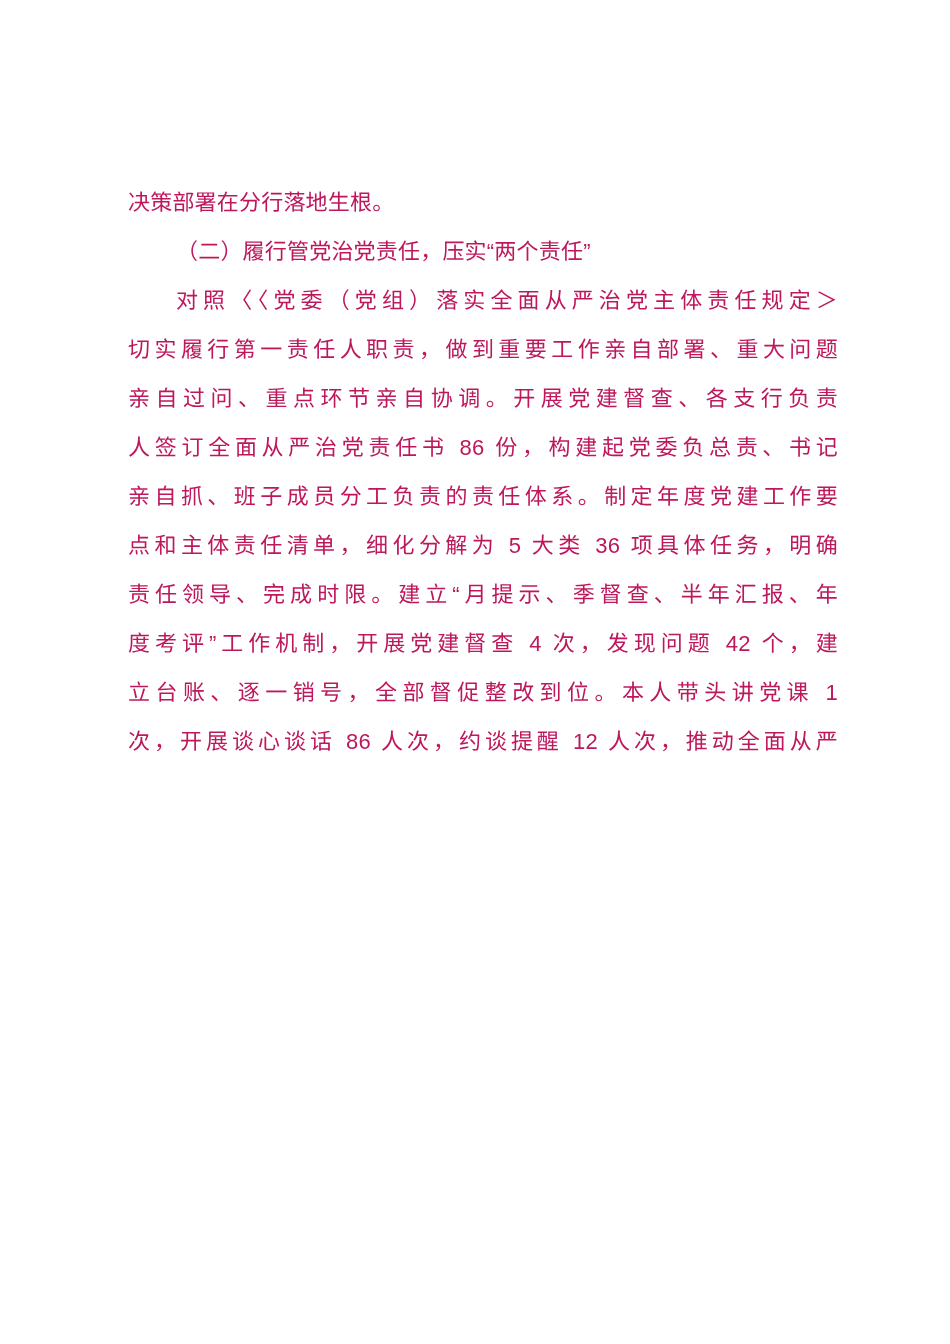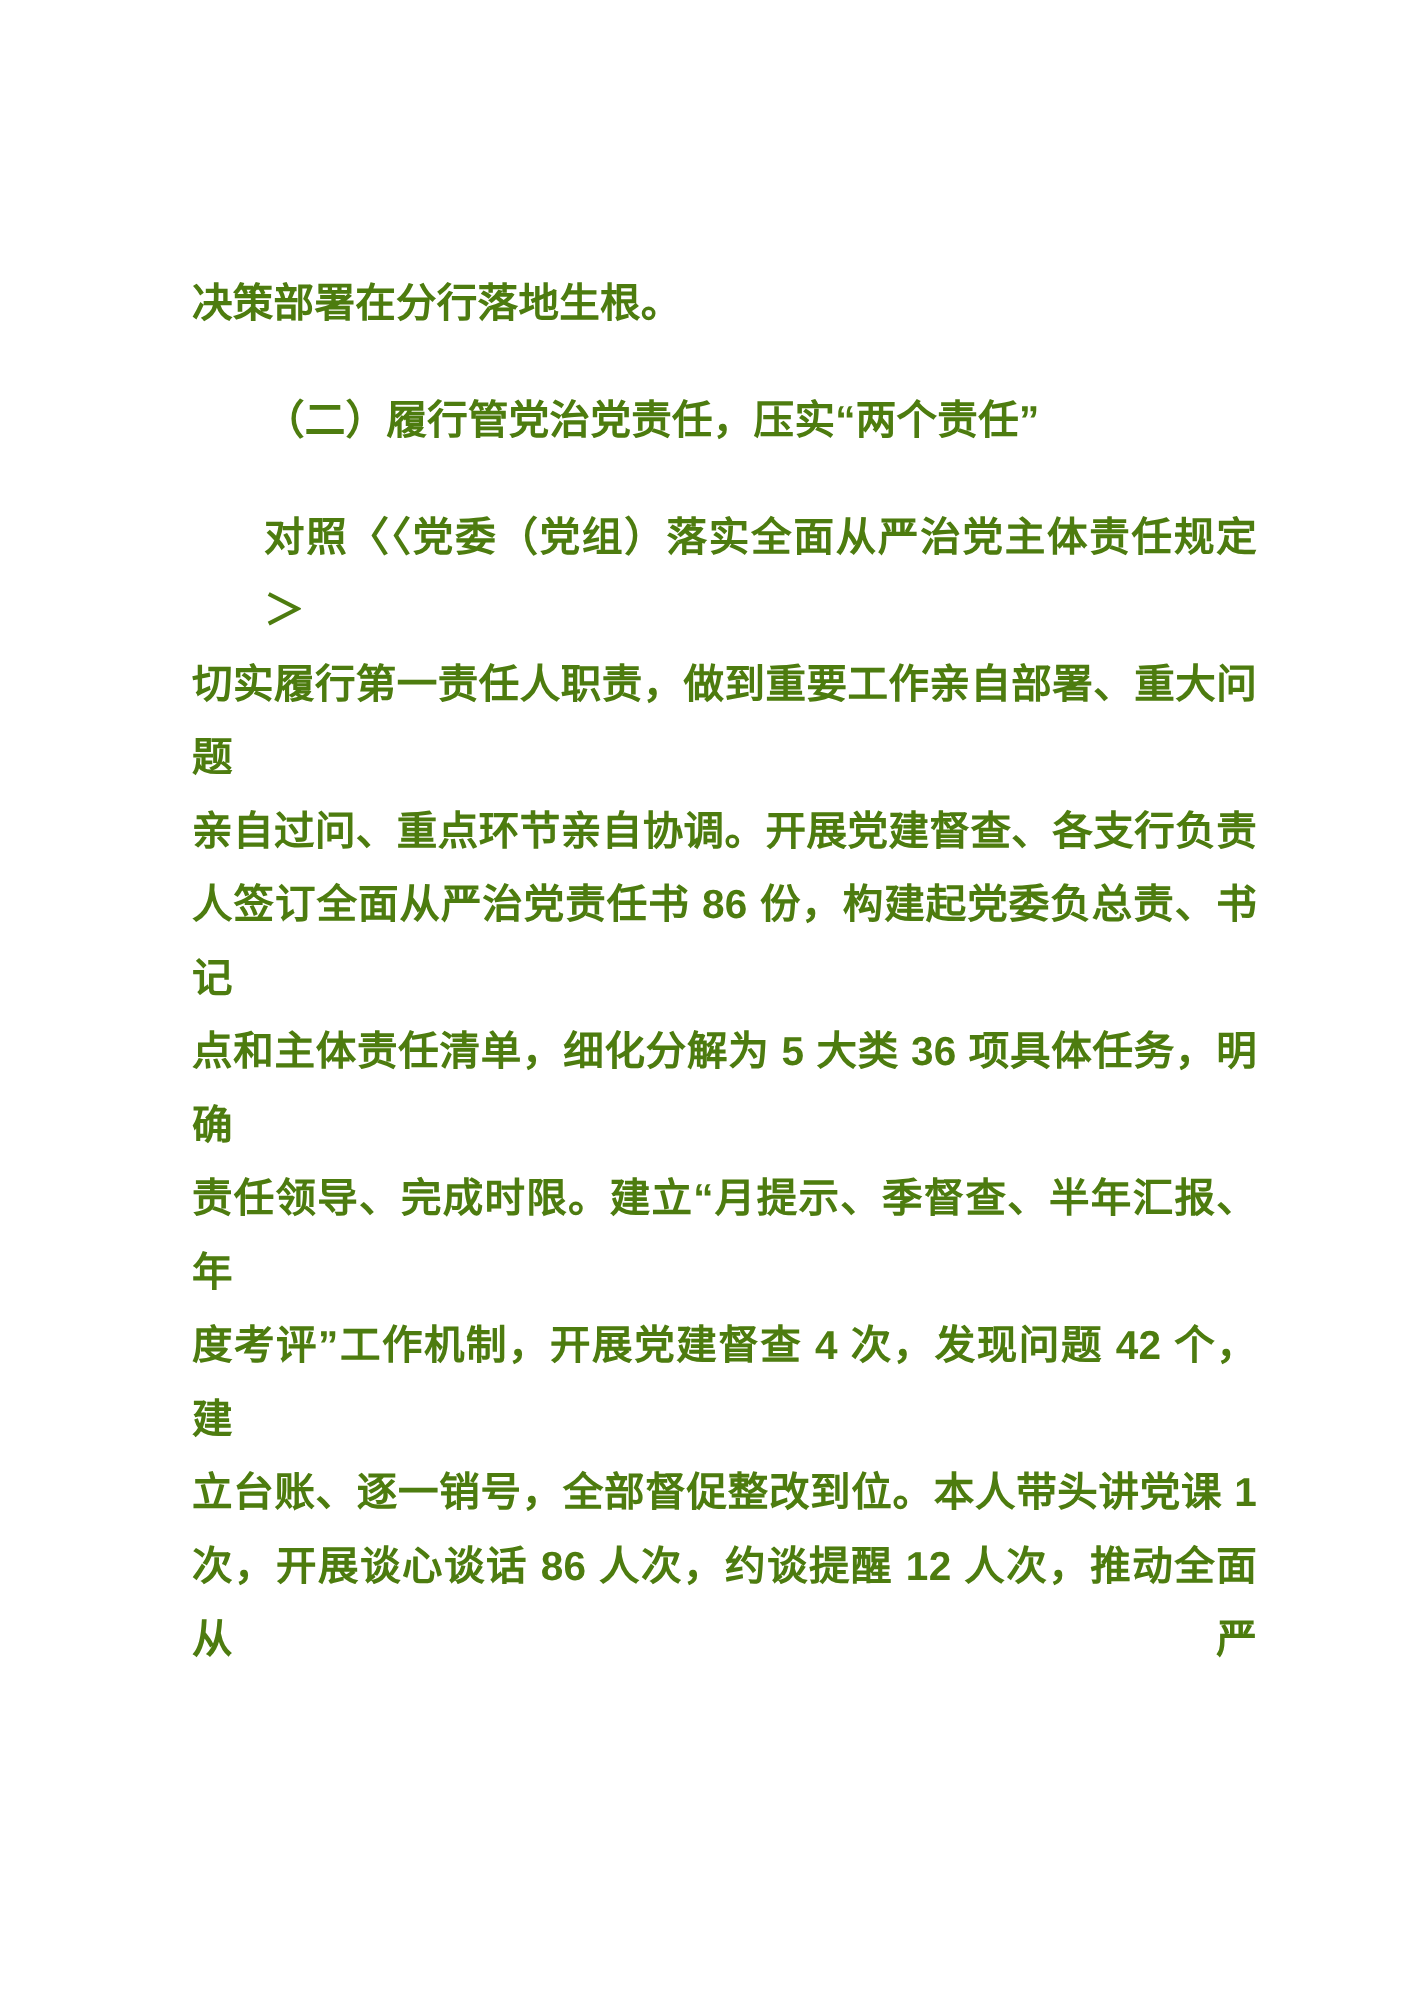--- a/index.html
+++ b/index.html
@@ -23,60 +23,60 @@
 
   
   .text-column {
     position: absolute;
     left: 128px;
     top: 178px;
     width: 710px;
   }
 
   .doc-line {
-    font-size: 27px;
+    font-size: 22px;
     line-height: 49px;
-    color: #4d7c0f;
+    color: #be185d;
     letter-spacing: 0.2px;
     white-space: pre;
-    font-weight: 700;
+    font-weight: 400;
     -webkit-font-smoothing: antialiased;
   }
 
   
   .doc-line.justify {
     white-space: normal;
     text-align: justify;
     text-align-last: justify;
     word-break: break-all;
   }
 
   
   .doc-line.flush {
     white-space: pre;
     text-align: left;
   }
 
   
   .indent-2 {
     padding-left: 48px;
-    margin-top: 29px;
   }
 </style>
 </head>
 <body>
 
 <div class="page">
   <div class="text-column" id="text-column">
 
   <div class="doc-line flush">决策部署在分行落地生根。</div>
       <div class="doc-line flush indent-2">（二）履行管党治党责任，压实“两个责任”</div>
       <div class="doc-line justify indent-2">对照〈〈党委（党组）落实全面从严治党主体责任规定＞</div>
       <div class="doc-line justify">切实履行第一责任人职责，做到重要工作亲自部署、重大问题</div>
       <div class="doc-line justify">亲自过问、重点环节亲自协调。开展党建督查、各支行负责</div>
       <div class="doc-line justify">人签订全面从严治党责任书 86 份，构建起党委负总责、书记</div>
+      <div class="doc-line justify">亲自抓、班子成员分工负责的责任体系。制定年度党建工作要</div>
       <div class="doc-line justify">点和主体责任清单，细化分解为 5 大类 36 项具体任务，明确</div>
       <div class="doc-line justify">责任领导、完成时限。建立“月提示、季督查、半年汇报、年</div>
       <div class="doc-line justify">度考评”工作机制，开展党建督查 4 次，发现问题 42 个，建</div>
       <div class="doc-line justify">立台账、逐一销号，全部督促整改到位。本人带头讲党课 1</div>
       <div class="doc-line justify">次，开展谈心谈话 86 人次，约谈提醒 12 人次，推动全面从严</div>
     </div>
 </div>
 
 </body></html>

